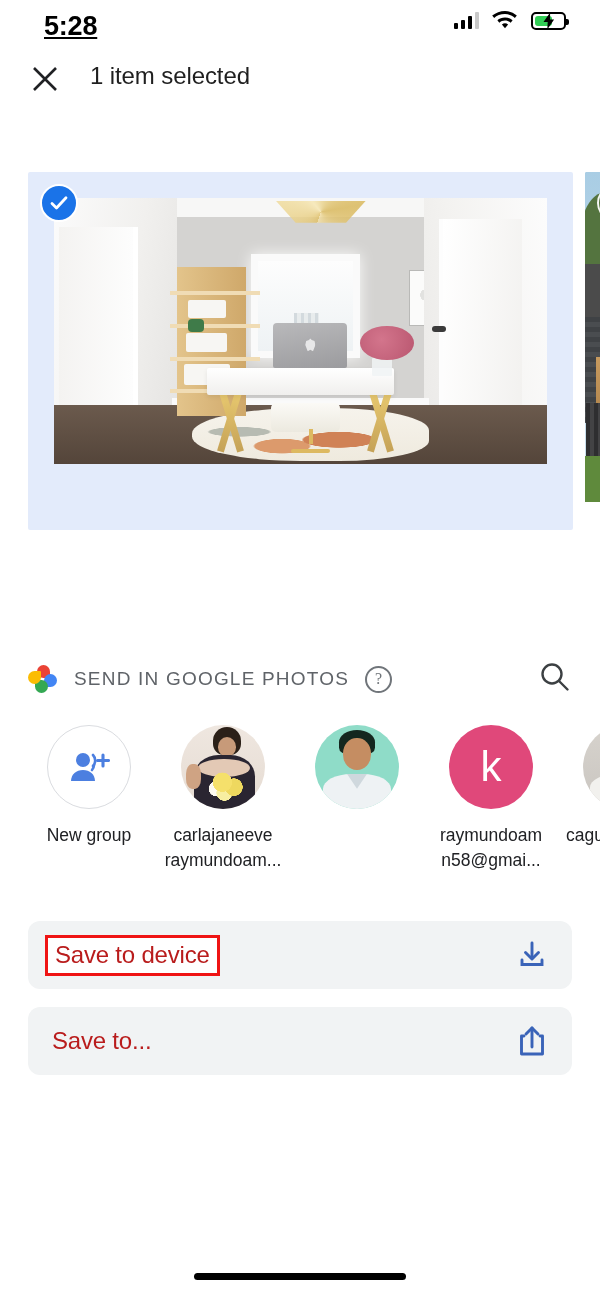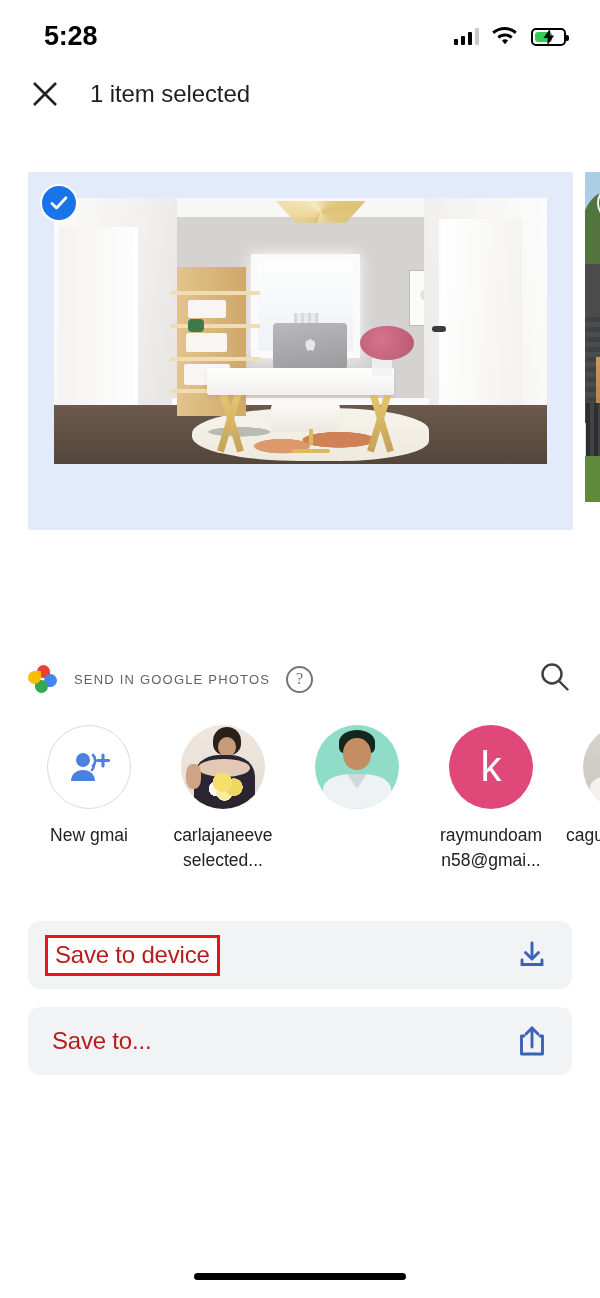--- a/index.html
+++ b/index.html
@@ -8,23 +8,24 @@
     background:#ffffff;
     font-family:"Liberation Sans", sans-serif;
     overflow:hidden;
     position:relative;
   }
 
   
   .statusbar {
     height:62px;
     display:flex;
-    align-items:center;
+    align-items:flex-start;
     justify-content:space-between;
     padding:11px 34px 0 44px;
+    text-decoration:underline;
   }
   .clock {
     font-size:27px;
     font-weight:700;
     color:#000;
     letter-spacing:-0.2px;
   }
   .status-right { display:flex; align-items:center; gap:13px; }
   .sig { display:flex; align-items:flex-end; gap:2.5px; height:17px; }
   .sig i { width:4.5px; background:#000; border-radius:1px; display:block; }
@@ -40,21 +41,20 @@
     content:"";position:absolute;right:-5px;top:5.5px;
     width:3px;height:6px;background:#000;border-radius:0 2px 2px 0;
   }
   .batt-fill{height:100%;width:62%;background:#32cd56;border-radius:3px;}
   .bolt{position:absolute;left:50%;top:50%;transform:translate(-50%,-50%);}
 
   
   .appbar {
     height:64px;
     display:flex;
-    align-items:center;
     padding:0 28px;
     gap:28px;
   }
   .close-btn { width:34px;height:34px;display:flex;align-items:center;justify-content:center;cursor:pointer;}
   .appbar-title { font-size:24px; color:#1f1f1f; letter-spacing:-0.1px; }
 
   
   .strip {
     margin-top:46px;
     height:358px;
@@ -185,21 +185,21 @@
     align-items:center;
     padding:0 28px;
   }
   .gp-logo { width:30px;height:30px;position:relative;flex:0 0 auto; }
   .gp-logo span { position:absolute; width:13px;height:13px; }
   .pw-red   { left:9px;  top:1px;  background:#ea4335; border-radius:13px 13px 2px 13px; }
   .pw-blue  { left:16px; top:10px; background:#4285f4; border-radius:13px 13px 13px 2px; }
   .pw-green { left:7px;  top:16px; background:#34a853; border-radius:2px 13px 13px 13px; }
   .pw-yellow{ left:0px;  top:7px;  background:#fbbc04; border-radius:13px 2px 13px 13px; }
   .send-label {
-    font-size:13px;
+    font-size:19px;
     letter-spacing:1.2px;
     color:#5f6368;
     margin-left:16px;
   }
   .help-icon {
     width:27px;height:27px;border-radius:50%;
     border:2px solid #70757a;
     margin-left:16px;
     display:flex;align-items:center;justify-content:center;
     font-size:16px;color:#70757a;cursor:pointer;
@@ -413,35 +413,35 @@
   <div class="contact nolabelwrap">
     <div class="avatar newgroup">
       <svg width="42" height="34" viewBox="0 0 42 34">
         <circle cx="15" cy="10" r="7" fill="#4c7fe0"></circle>
         <path d="M3 31c0-6.6 5.4-11 12-11s12 4.4 12 11z" fill="#4c7fe0"></path>
         <path d="M25 5a8 8 0 0 1 0 11" stroke="#4c7fe0" stroke-width="2.6" fill="none" stroke-linecap="round"></path>
         <path d="M24 20a8 8 0 0 0 2-5" stroke="#4c7fe0" stroke-width="2.6" fill="none" stroke-linecap="round"></path>
         <path d="M35 5v11M29.5 10.5h11" stroke="#4c7fe0" stroke-width="3.1" stroke-linecap="round"></path>
       </svg>
     </div>
-    <div class="contact-name">New gmai</div>
+    <div class="contact-name">New group</div>
   </div>
 
   <div class="contact">
     <div class="avatar">
       <div class="pa">
         <div class="pa-hair"></div>
           <div class="pa-face"></div>
         <div class="pa-dress"></div>
           <div class="pa-shoulder"></div>
         <div class="pa-arm"></div>
           <div class="pa-bouq"></div>
       </div>
     </div>
-    <div class="contact-name">carlajaneeve selected...</div>
+    <div class="contact-name">carlajaneeve raymundoam...</div>
   </div>
 
   <div class="contact">
     <div class="avatar">
       <div class="pb">
         <div class="pb-hair"></div>
           <div class="pb-face"></div>
         <div class="pb-shirt"></div>
           <div class="pb-collar"></div>
       </div>

